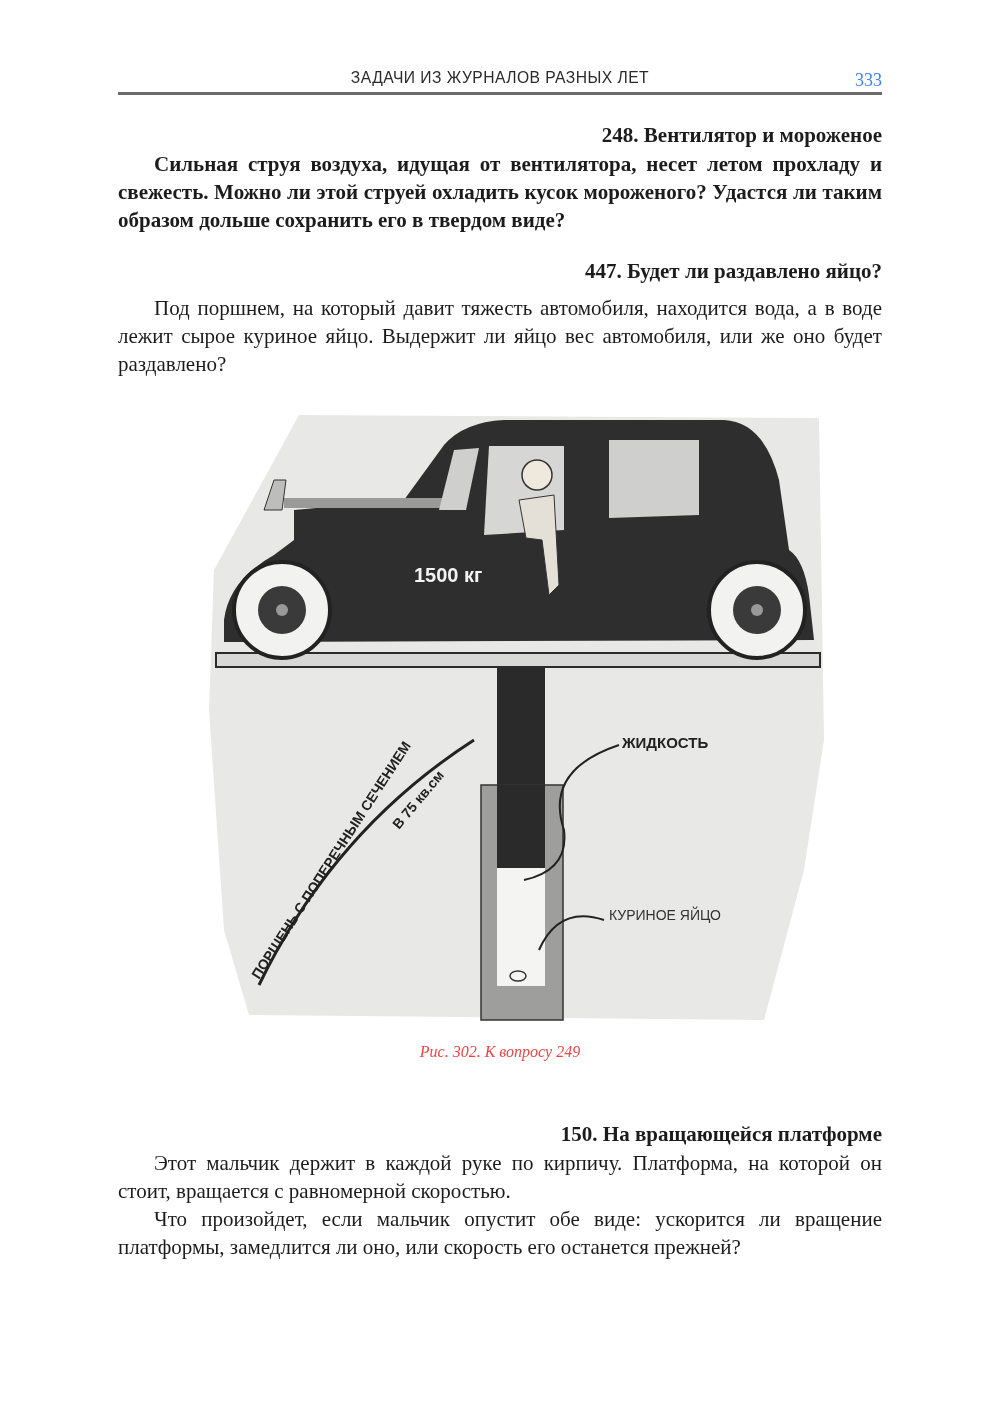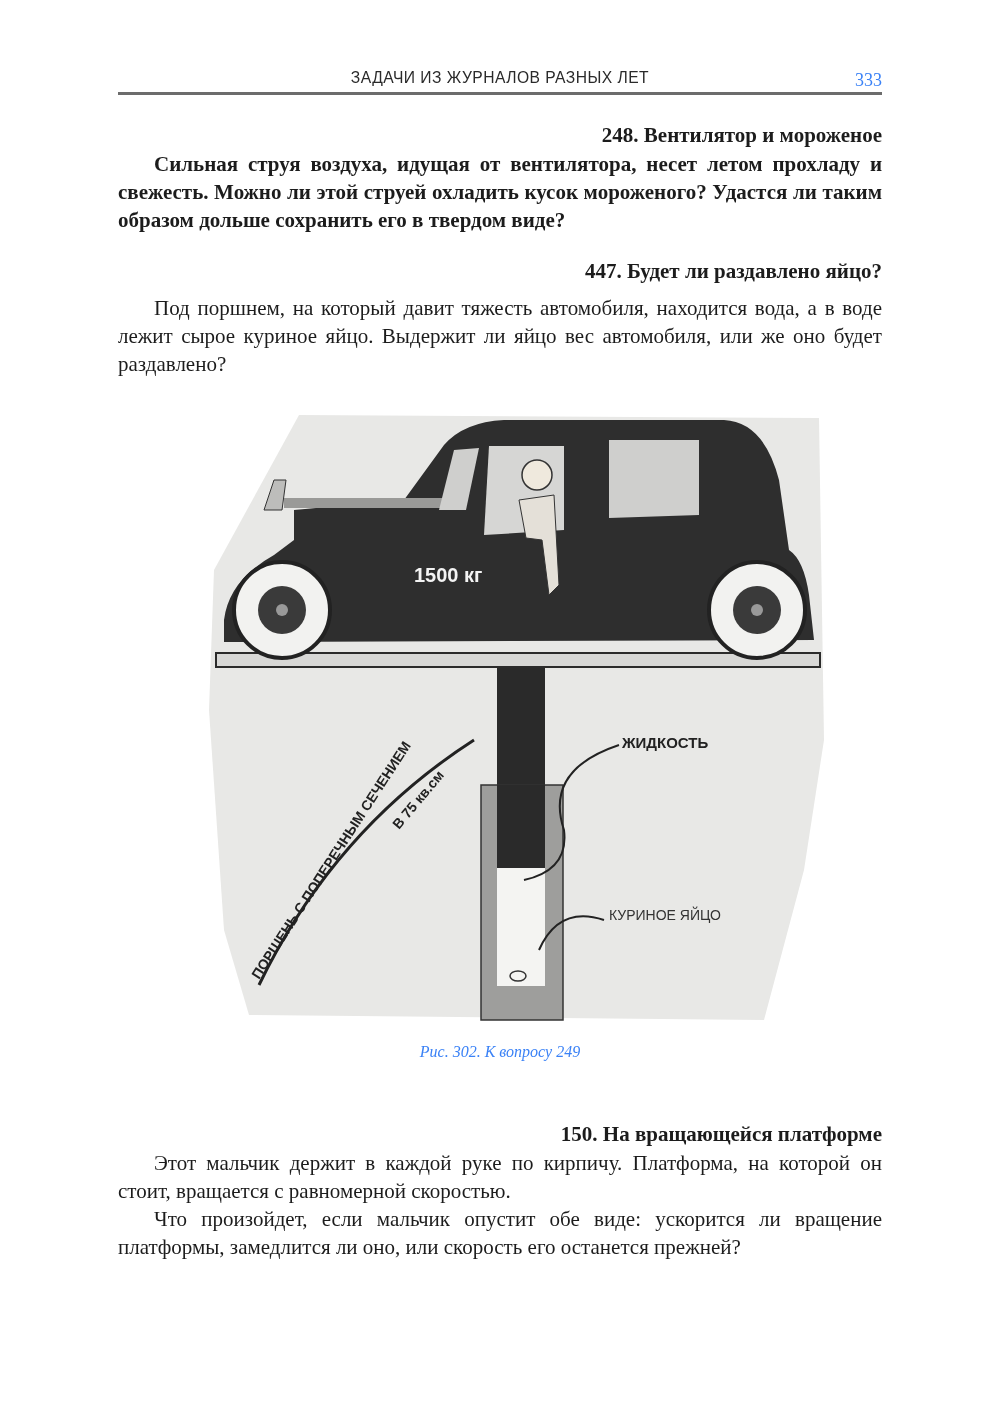--- a/index.html
+++ b/index.html
@@ -11,21 +11,21 @@
         transform:scaleX(0.92); }
   .page-number { position:absolute; right:0; top:6px; font-size:18px; color:#3b82f6; }
   .rule { position:absolute; left:118px; top:92px; width:764px; height:3px; background:#6c6c6c; }
   .section-title { position:absolute; left:118px; width:764px; text-align:right;
         font-weight:bold; font-size:21px; }
   .para { position:absolute; left:118px; width:764px; font-size:21px; line-height:28px;
         text-align:justify; text-align-last:left; margin:0; }
   .para .indent { display:inline-block; width:36px; }
   .figure { position:absolute; left:204px; top:410px; width:620px; height:615px; }
   .caption { position:absolute; left:118px; width:764px; top:1043px; text-align:center;
-        font-style:italic; font-size:16px; color:#3b82f6; }
+        font-style:italic; font-size:16px; color:#ef4444; }
 </style>
 </head>
 <body>
 
 <div class="running-head">
   <div class="running-title">ЗАДАЧИ ИЗ ЖУРНАЛОВ РАЗНЫХ ЛЕТ</div>
   <div class="page-number">333</div>
 </div>
 <div class="rule"></div>
 

